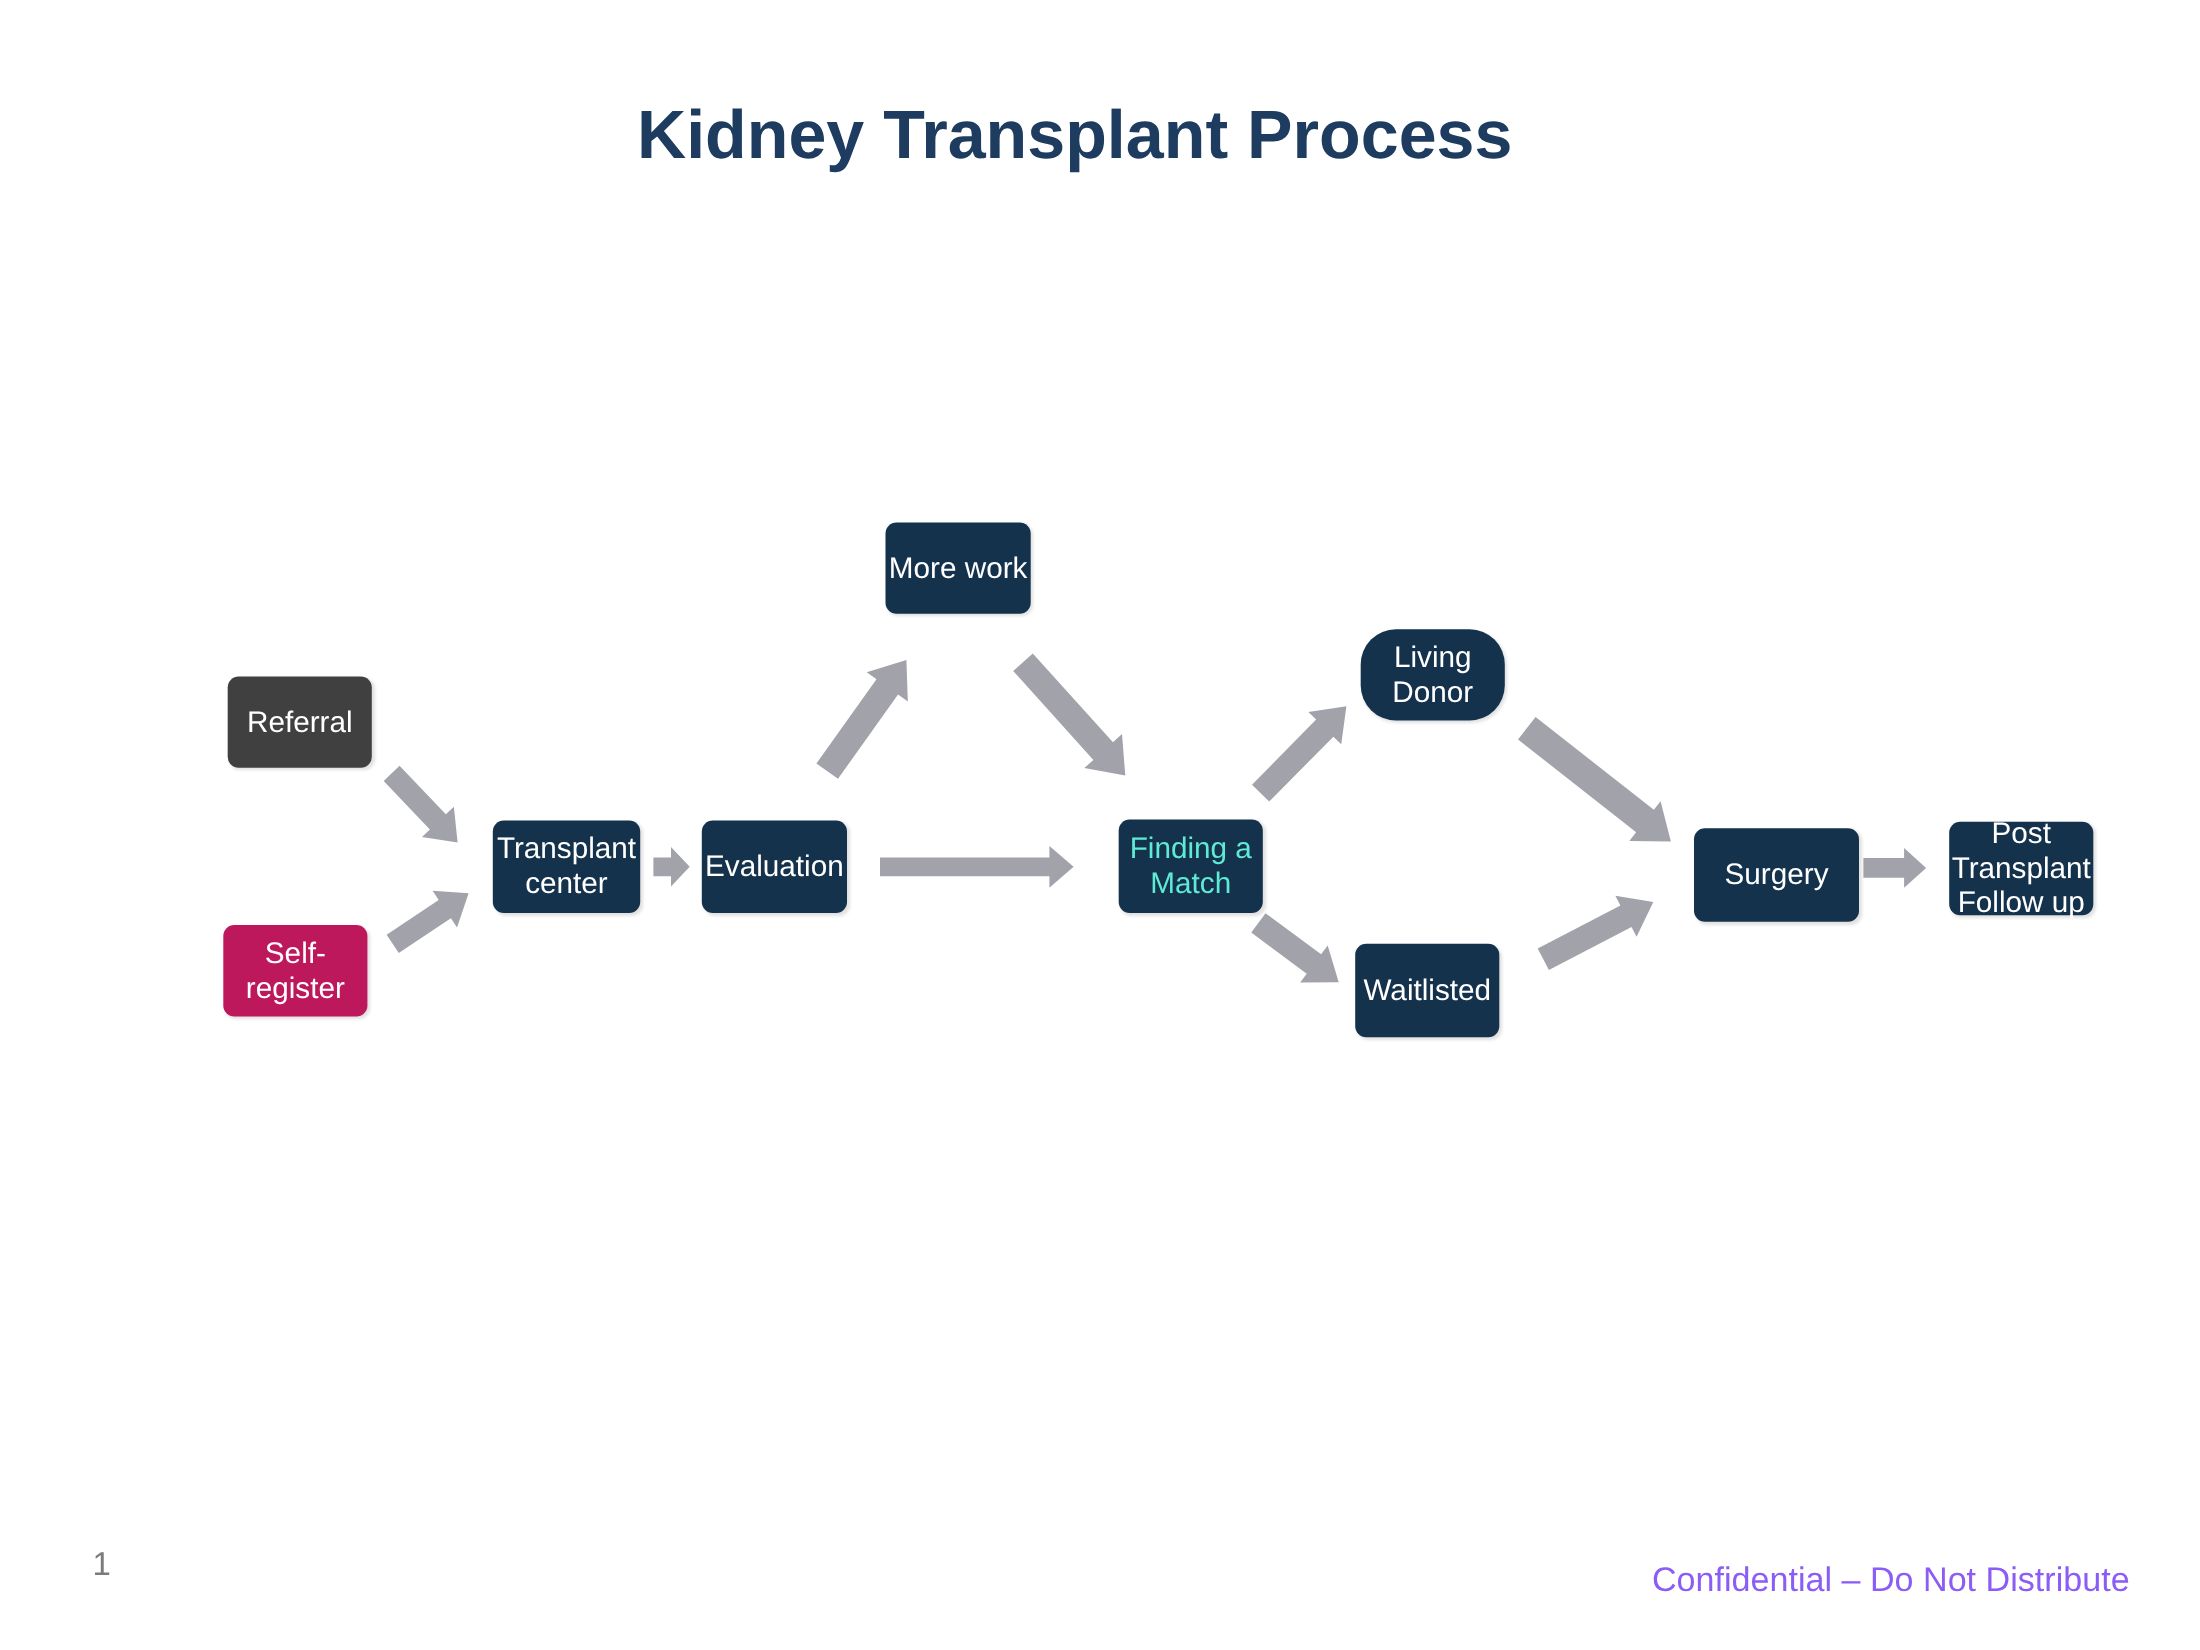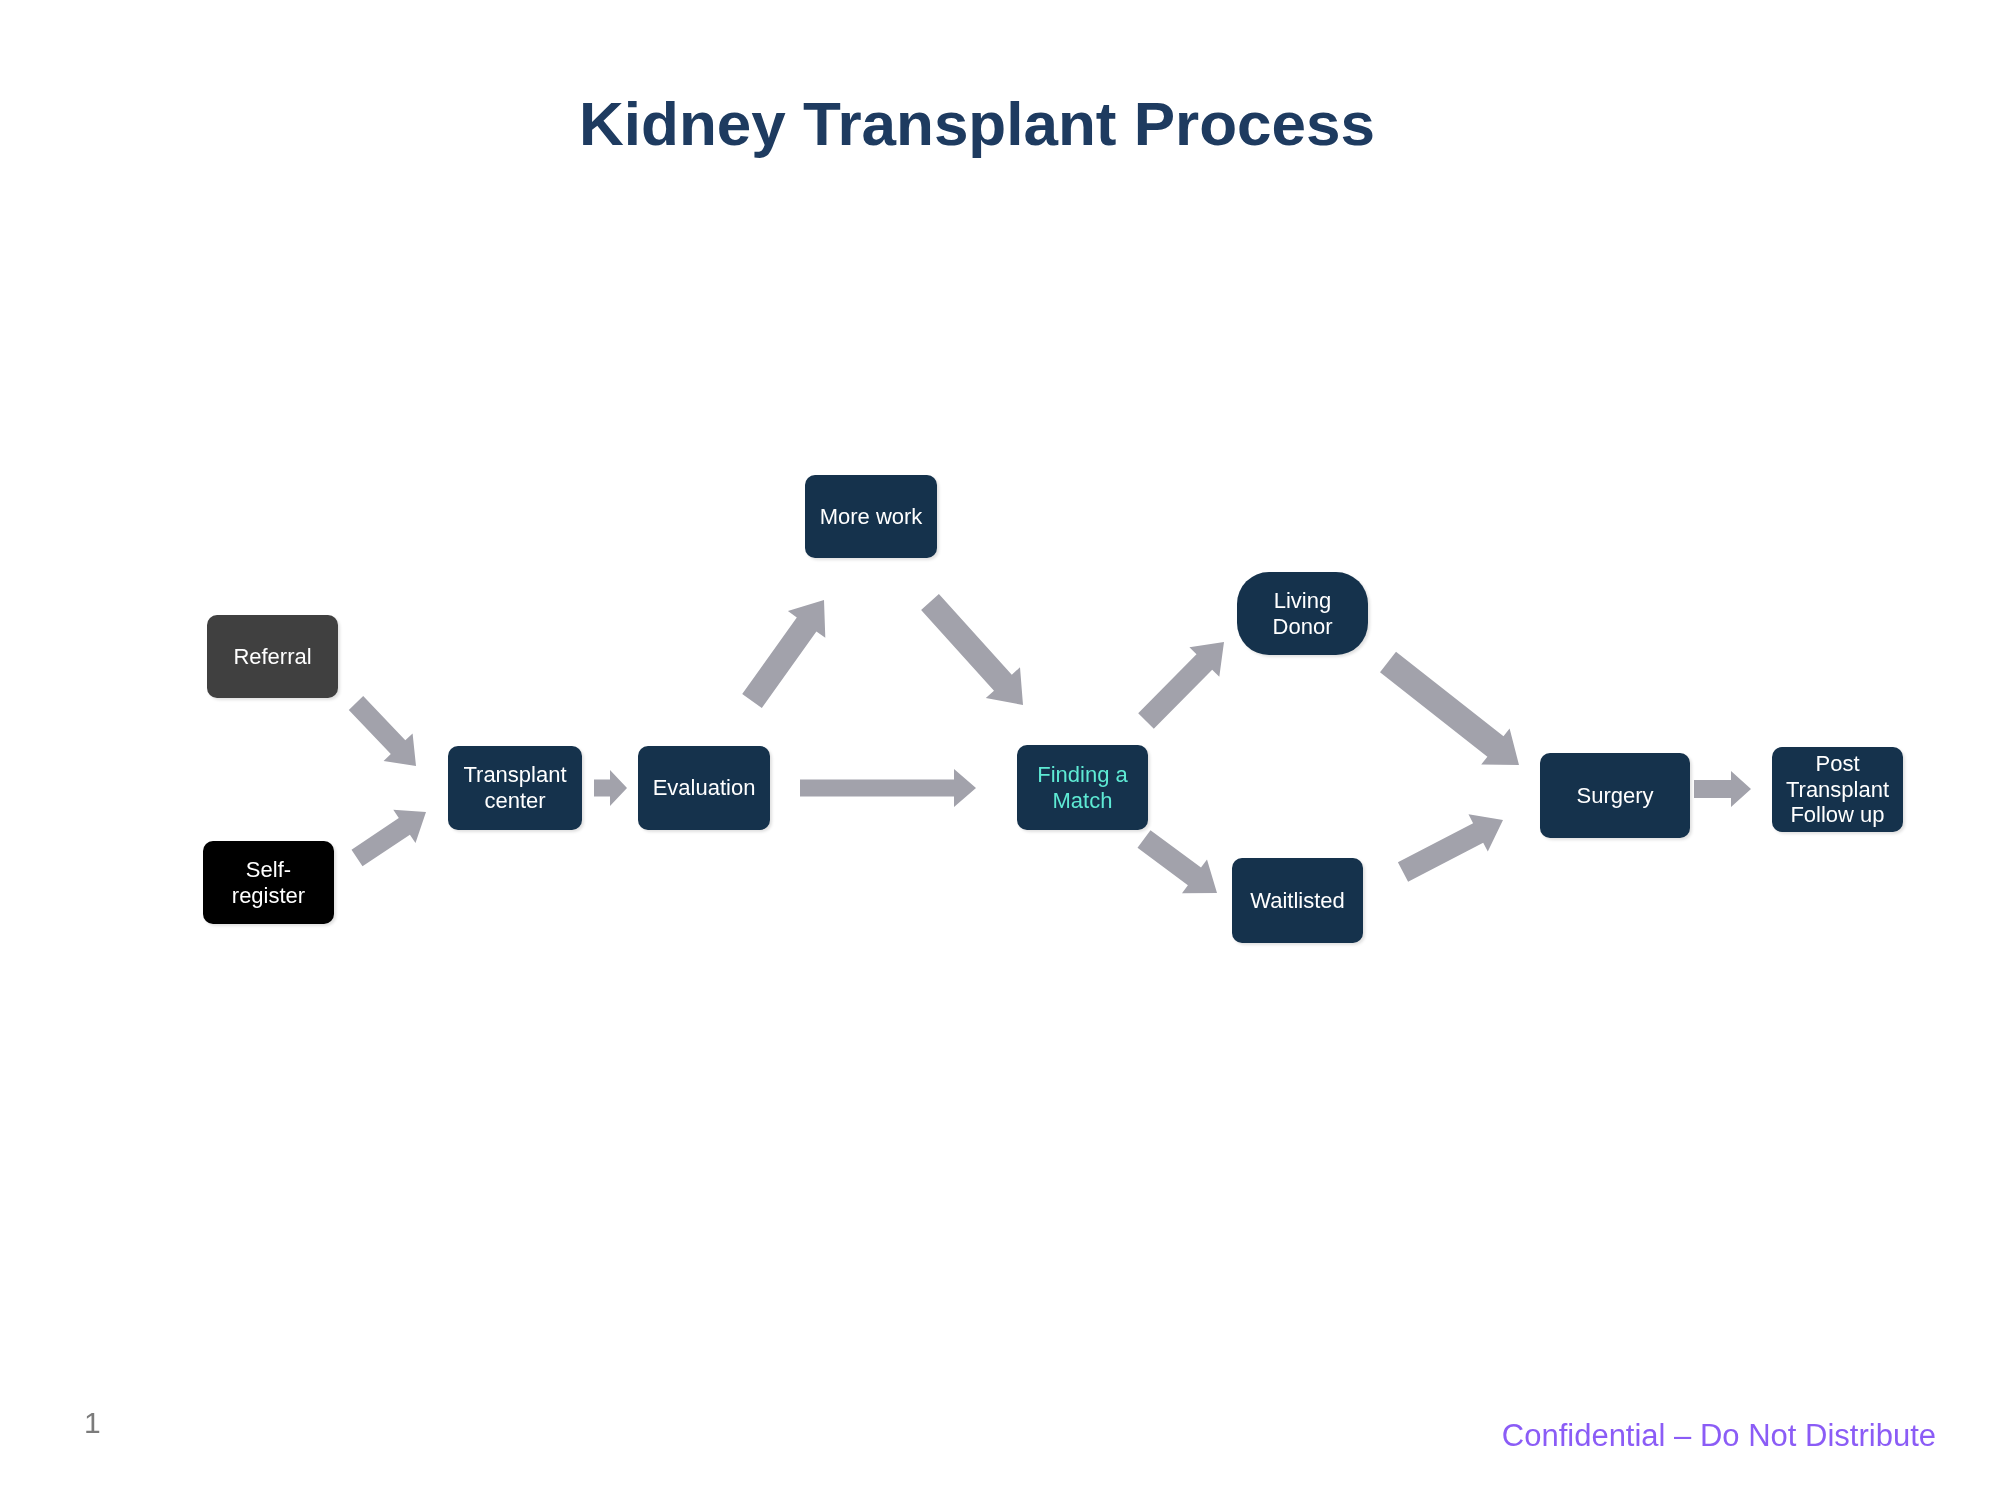--- a/index.html
+++ b/index.html
@@ -31,21 +31,21 @@
   }
   .node {
     position: absolute;
     border-radius: 10px;
     background: #15324c;
     color: #ffffff;
     display: flex;
     align-items: center;
     justify-content: center;
     text-align: center;
-    font-size: 22px;
+    font-size: 27px;
     line-height: 1.18;
     white-space: pre-line;
     box-shadow: 2px 2px 3px rgba(0,0,0,0.12);
   }
   #n-referral                 { left: 207px;  top: 615px; width: 131px; height: 83px; }
   #n-self-register            { left: 203px;  top: 841px; width: 131px; height: 83px; }
   #n-transplant-center        { left: 448px;  top: 746px; width: 134px; height: 84px; }
   #n-evaluation               { left: 638px;  top: 746px; width: 132px; height: 84px; }
   #n-more-work                { left: 805px;  top: 475px; width: 132px; height: 83px; }
   #n-finding-a-match          { left: 1017px; top: 745px; width: 131px; height: 85px; }
@@ -83,21 +83,21 @@
       <polygon points="921.1,610.0 994.0,690.8 985.8,698.1 1023.0,705.0 1020.0,667.3 1011.8,674.7 938.9,594.0" fill="#A2A2AB"></polygon>
       <polygon points="800.0,796.5 954.0,796.5 954.0,807.0 976.0,788.0 954.0,769.0 954.0,779.5 800.0,779.5" fill="#A2A2AB"></polygon>
       <polygon points="1153.8,728.7 1212.2,669.7 1219.3,676.7 1224.0,642.0 1189.4,647.2 1196.5,654.2 1138.2,713.3" fill="#A2A2AB"></polygon>
       <polygon points="1137.5,847.8 1187.9,885.2 1182.0,893.2 1217.0,893.0 1207.0,859.5 1201.0,867.5 1150.5,830.2" fill="#A2A2AB"></polygon>
       <polygon points="1380.0,672.2 1487.4,756.7 1481.2,764.5 1519.0,765.0 1509.6,728.4 1503.5,736.2 1396.0,651.8" fill="#A2A2AB"></polygon>
       <polygon points="1408.1,881.8 1483.2,842.7 1487.8,851.5 1503.0,820.0 1468.5,814.3 1473.1,823.2 1397.9,862.2" fill="#A2A2AB"></polygon>
       <polygon points="1694.0,798.0 1731.0,798.0 1731.0,807.0 1751.0,789.0 1731.0,771.0 1731.0,780.0 1694.0,780.0" fill="#A2A2AB"></polygon>
     </svg>
 
   <div class="node" id="n-referral" style="background: #404040; color: rgb(255, 255, 255);">Referral</div>
-  <div class="node" id="n-self-register" style="background: #000000; color: rgb(255, 255, 255);">Self-
+  <div class="node" id="n-self-register" style="background: #be185d; color: rgb(255, 255, 255);">Self-
 register</div>
   <div class="node" id="n-transplant-center" style="background: rgb(21, 50, 76); color: rgb(255, 255, 255);">Transplant
 center</div>
   <div class="node" id="n-evaluation" style="background: rgb(21, 50, 76); color: rgb(255, 255, 255);">Evaluation</div>
   <div class="node" id="n-more-work" style="background: rgb(21, 50, 76); color: rgb(255, 255, 255);">More work</div>
   <div class="node" id="n-finding-a-match" style="background: rgb(21, 50, 76); color: #5eead4;">Finding a
 Match</div>
   <div class="node" id="n-living-donor" style="background: rgb(21, 50, 76); color: rgb(255, 255, 255);">Living
 Donor</div>
   <div class="node" id="n-waitlisted" style="background: rgb(21, 50, 76); color: rgb(255, 255, 255);">Waitlisted</div>

